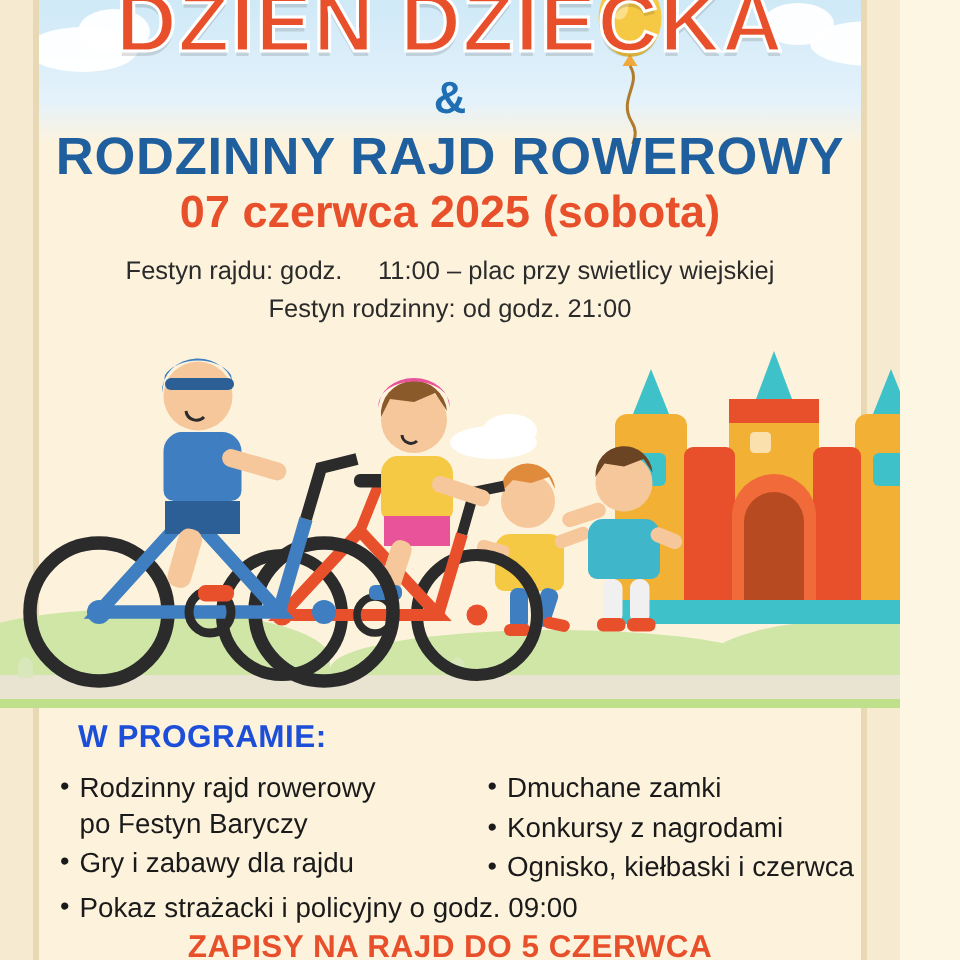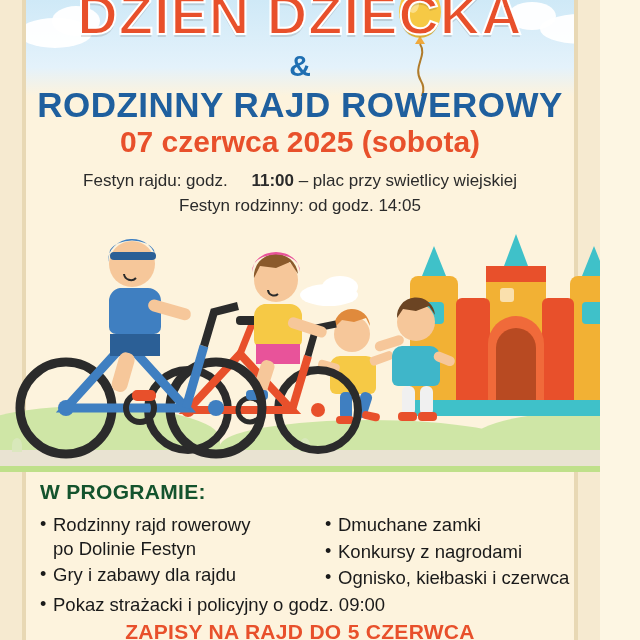--- a/index.html
+++ b/index.html
@@ -89,21 +89,21 @@
   .date-line {
     font-size: 30px;
     font-weight: bold;
     color: #e8502b;
   }
   .info-line {
     font-size: 17px;
     color: #2b2b2b;
     margin-top: 12px;
   }
-  .info-line b { font-weight: bold; margin-left: 19px; }
+  .info-line b { font-weight: normal; margin-left: 19px; }
   .info-line2 {
     font-size: 17px;
     color: #2b2b2b;
     margin-top: 5px;
   }
 
   
   .scene {
     position: absolute;
     left: 0; top: 232px;
@@ -139,22 +139,23 @@
   
   .program {
     position: absolute;
     left: 40px;
     top: 480px;
     width: 560px;
   }
   .program-title {
     font-size: 21px;
     font-weight: bold;
-    color: #14532d;
+    color: #1d4ed8;
     letter-spacing: .3px;
+    margin-left: 12px;
   }
   .cols {
     display: flex;
     margin-top: 6px;
   }
   .col-a { width: 285px; }
   .col-b { width: 275px; }
   .item {
     font-size: 18.5px;
     color: #1a1a1a;
@@ -223,21 +224,21 @@
   </svg>
 
   <div class="title-wrap">
     <div class="title-main">DZIEŃ DZIECKA</div>
     <div class="amp">&amp;</div>
     <div class="title-sub">RODZINNY RAJD ROWEROWY</div>
     <div class="date-line">07 czerwca 2025 (sobota)</div>
     <div class="info-line">
       <span>Festyn rajdu: godz. </span><b>11:00</b><span> – plac przy swietlicy wiejskiej</span>
     </div>
-    <div class="info-line2">Festyn rodzinny: od godz. 14:05</div>
+    <div class="info-line2">Festyn rodzinny: od godz. 21:00</div>
   </div>
 
   <div class="scene">
     <div class="scene-cloud" style="left:300px;top:52px;width:58px;height:22px;"></div>
     <div class="scene-cloud" style="left:322px;top:44px;width:36px;height:22px;"></div>
 
     <div class="hill" style="left:-40px;width:260px;height:66px;"></div>
     <div class="hill" style="left:220px;width:300px;height:52px;"></div>
     <div class="hill" style="left:470px;width:230px;height:60px;"></div>
     <div class="ground"></div>
@@ -337,21 +338,21 @@
   </div>
 
   <div class="program">
     <div class="program-title">W PROGRAMIE:</div>
     <div class="cols">
       <div class="col-a">
         <div class="item">
           <span class="bullet">•</span>
           <span class="item-text">Rodzinny rajd rowerowy</span>
         </div>
-        <div class="item-sub">po Dolinie Festyn</div>
+        <div class="item-sub">po Festyn Baryczy</div>
         <div class="item">
           <span class="bullet">•</span>
           <span class="item-text">Gry i zabawy dla rajdu</span>
         </div>
       </div>
       <div class="col-b">
         <div class="item">
           <span class="bullet">•</span>
           <span class="item-text">Dmuchane zamki</span>
         </div>

